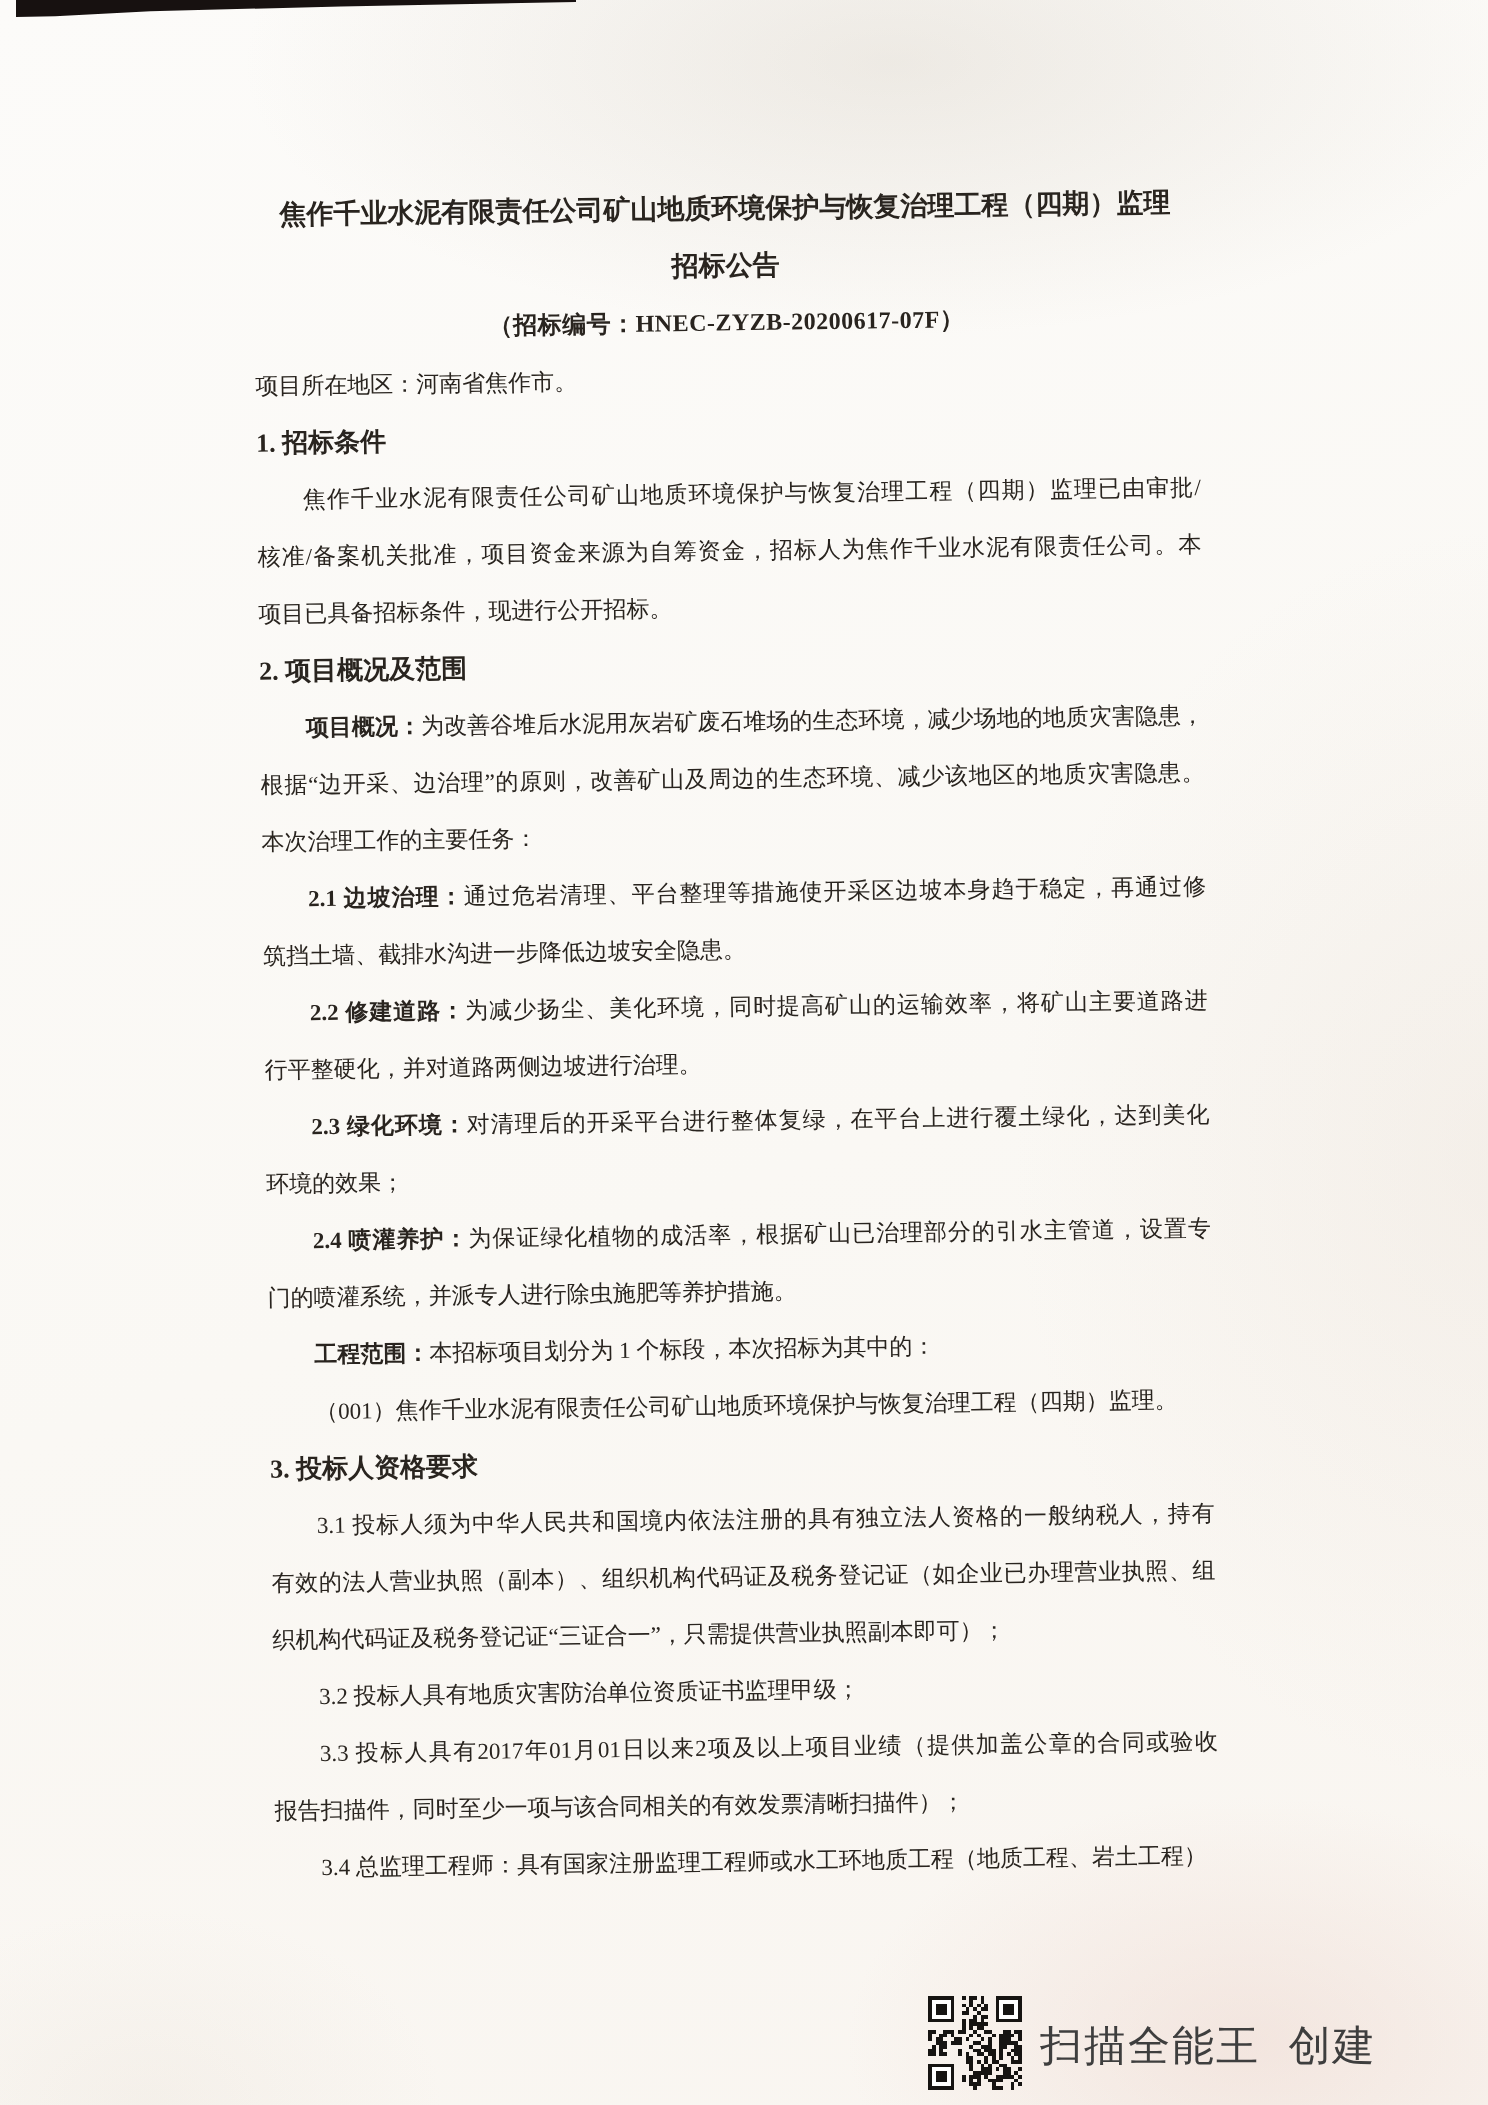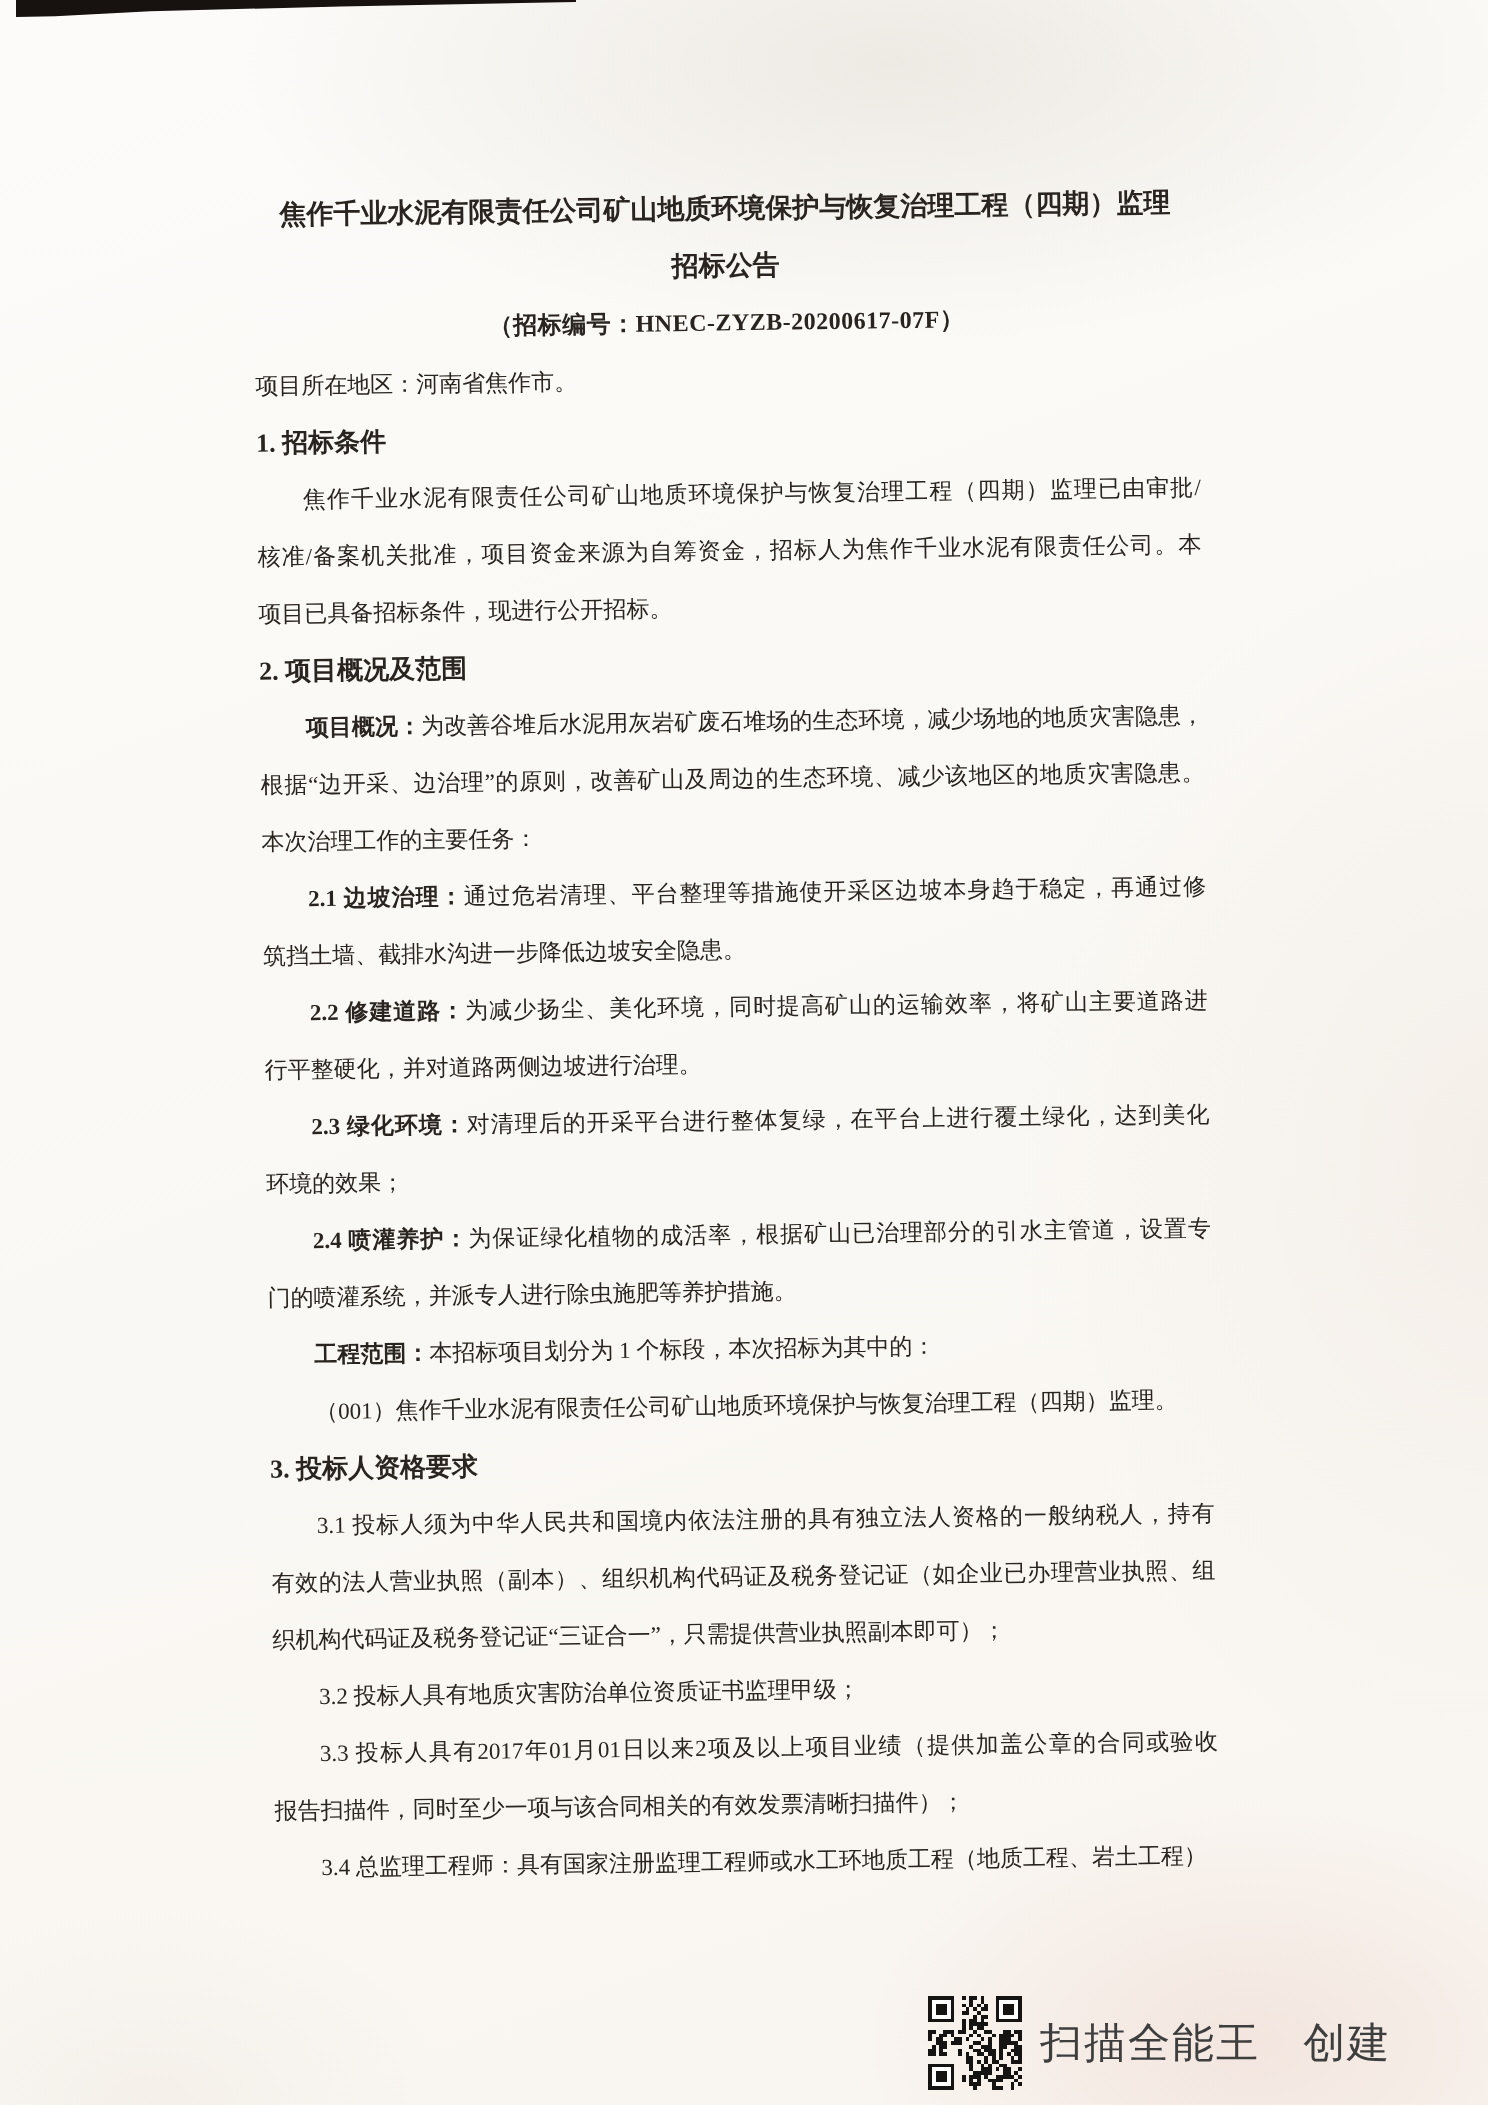--- a/index.html
+++ b/index.html
@@ -25,21 +25,21 @@
   .line{height:57px;line-height:57px;font-size:23px;white-space:normal;}
   .fill{text-align:justify;text-align-last:justify;}
   .indent{padding-left:46px;}
   .t{font-size:27px;font-weight:700;text-align:center;text-align-last:center;}
   .ref{font-size:24px;font-weight:700;text-align:center;text-align-last:center;letter-spacing:.5px;}
   .h{font-size:26px;font-weight:700;}
   .lead{font-weight:700;}
   .footer-qr{position:absolute;left:928px;top:1995px;width:94px;height:96px;}
   .footer-text{
     position:absolute;left:1040px;top:2018px;height:56px;line-height:56px;
-    font-family:Liberation Mono, monospace;
+    font-family:Liberation Serif, serif;
     font-size:42px;color:#3e3e3e;letter-spacing:2px;word-spacing:16px;
   }
 </style>
 </head>
 <body>
 
 <div class="scan-artifact"></div>
 
 <div class="doc">
   <div class="line t">焦作千业水泥有限责任公司矿山地质环境保护与恢复治理工程（四期）监理</div>

